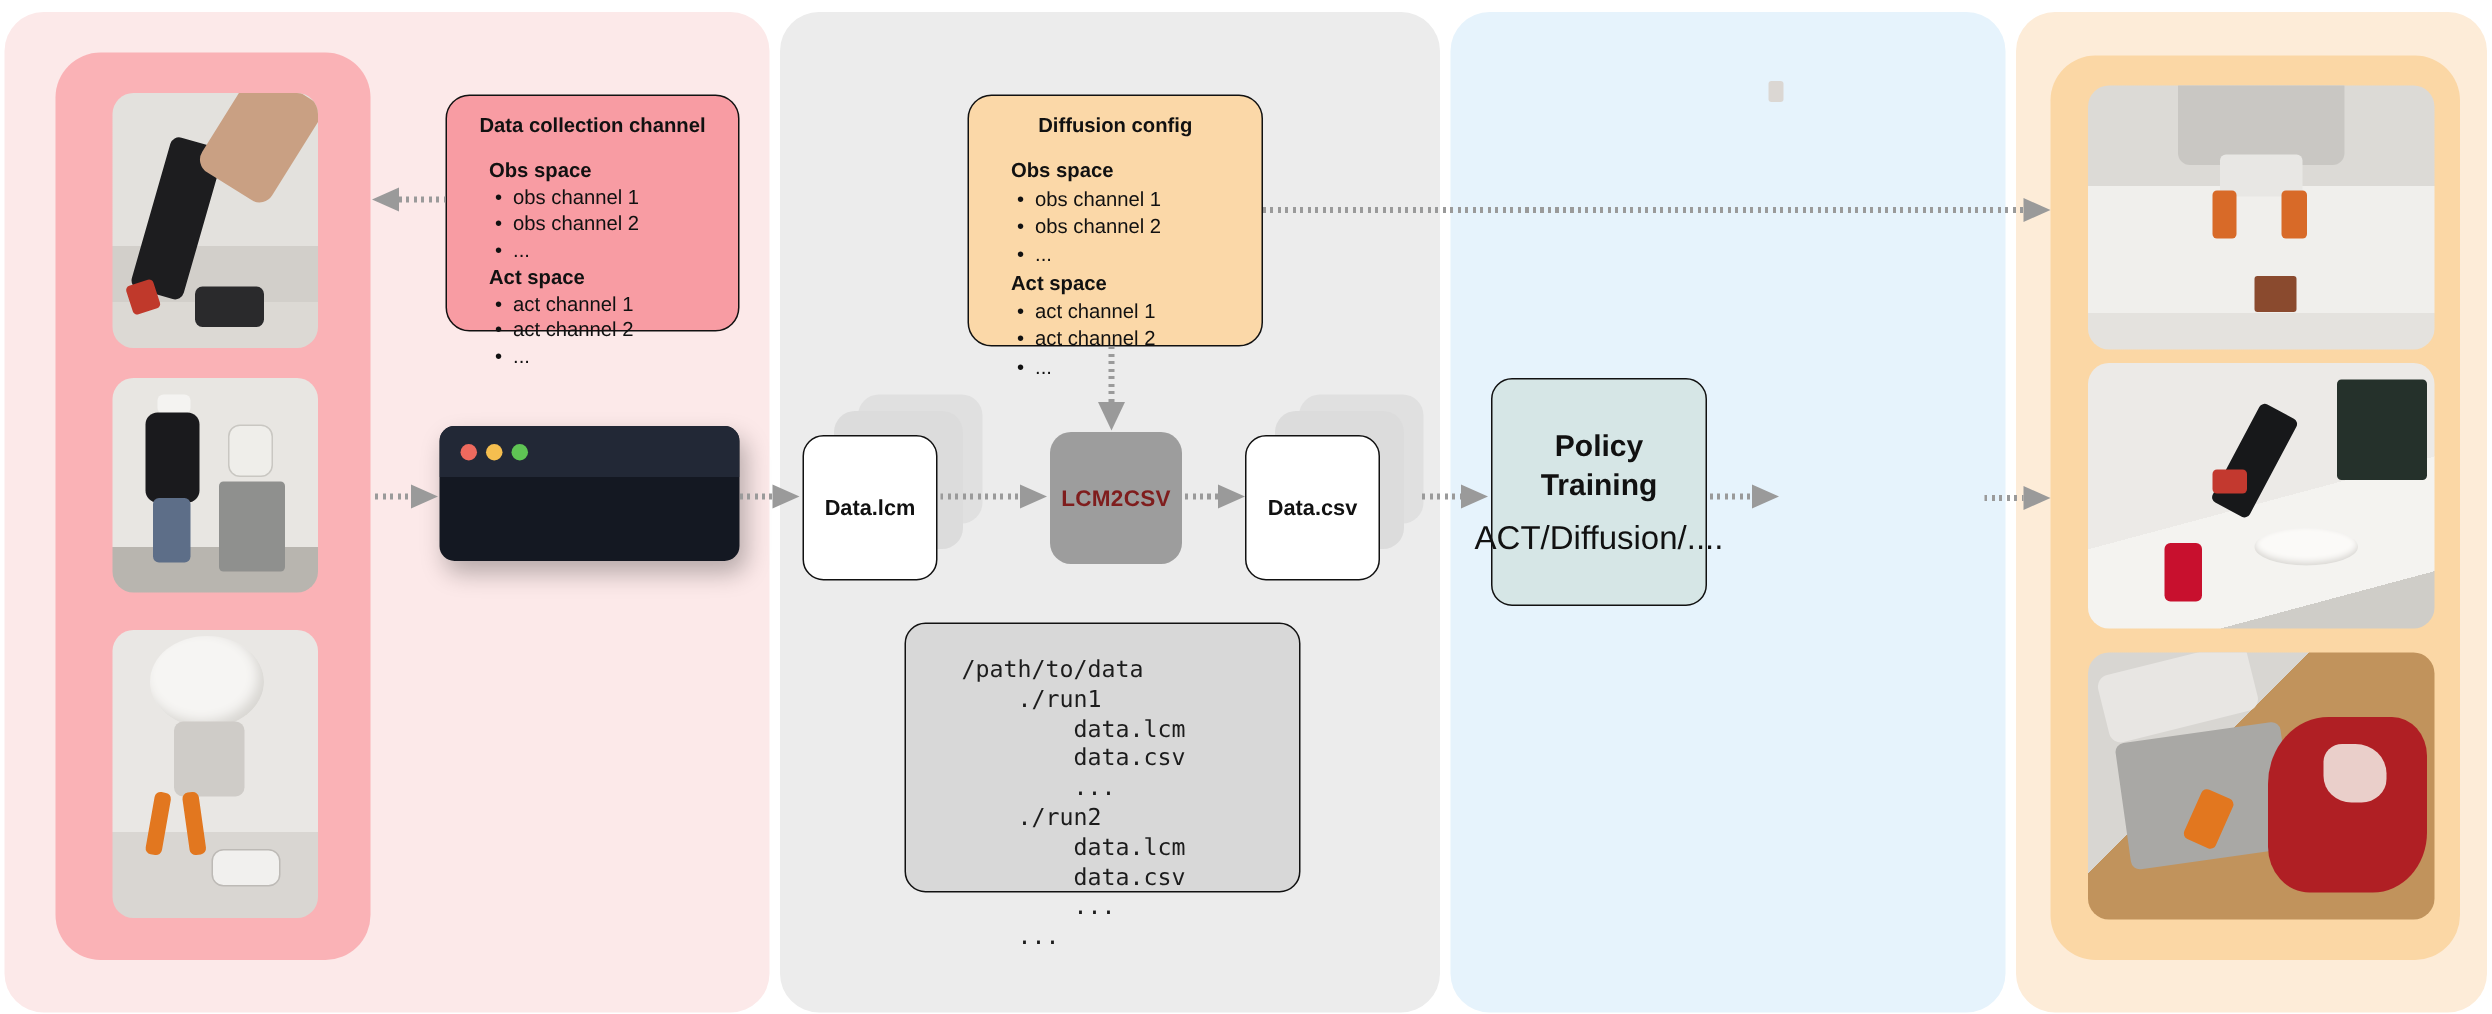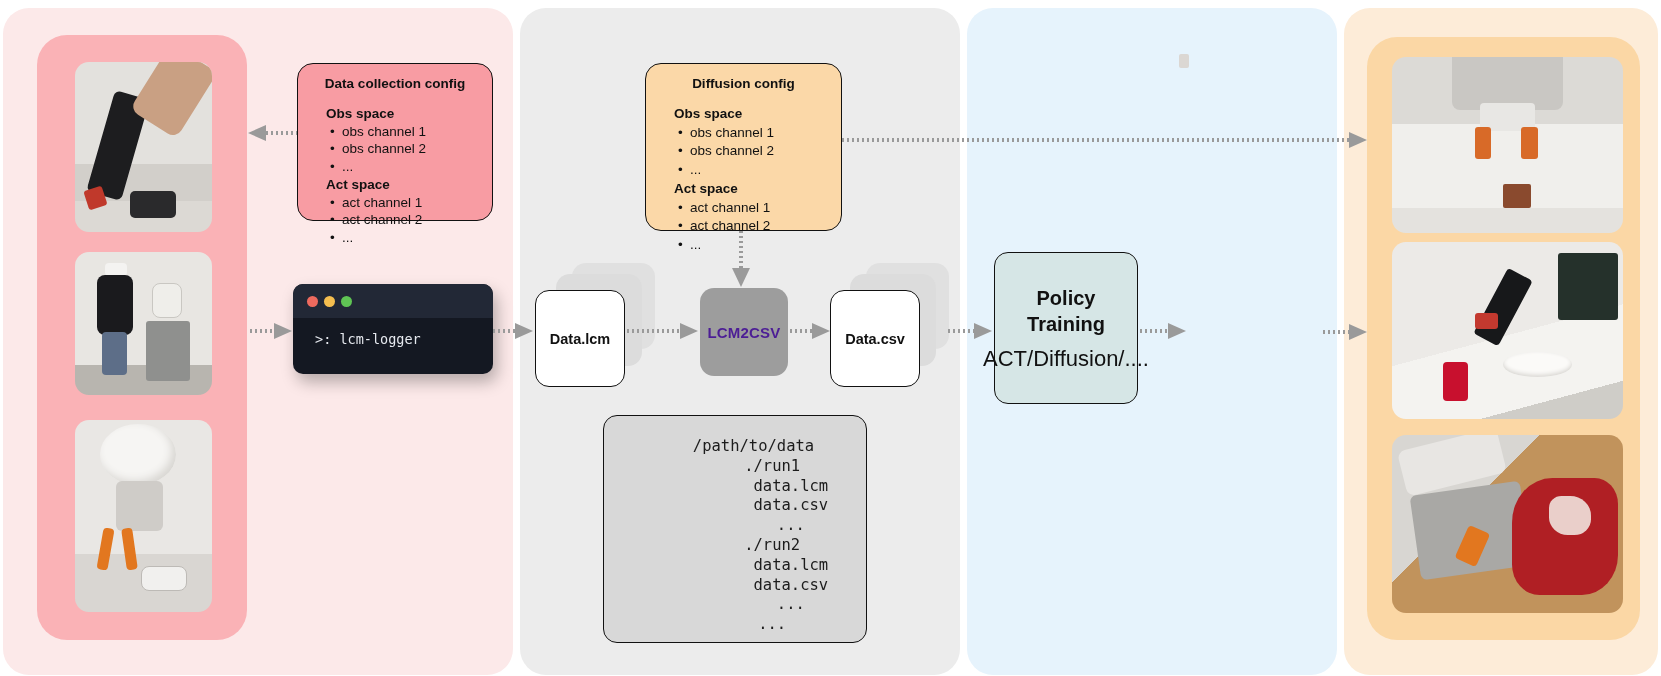--- a/index.html
+++ b/index.html
@@ -45,31 +45,31 @@
   .term-dot{width:11px;height:11px;border-radius:50%;}
   .d-red{background:#ee6a5e;} .d-yel{background:#f5be4f;} .d-grn{background:#5fc454;}
   .term-body{padding:13px 0 0 22px;font-family:"DejaVu Sans Mono",monospace;font-size:13.5px;color:#e6e9ef;}
 
   
   .ghost{position:absolute;border-radius:14px;background:#dcdcdc;}
   .ghost2{background:#e0e0e0;}
   .databox{position:absolute;width:90px;height:97px;background:#ffffff;border:1.7px solid #111;border-radius:14px;
            display:flex;align-items:center;justify-content:center;font-size:14.5px;font-weight:bold;}
   .converter{left:700px;top:288px;width:88px;height:88px;background:#9d9d9d;border-radius:14px;
-             display:flex;align-items:center;justify-content:center;color:#4c1d95;font-size:15px;font-weight:bold;letter-spacing:.2px;text-align:right;}
+             display:flex;align-items:center;justify-content:center;color:#7f1d1d;font-size:15px;font-weight:bold;letter-spacing:.2px;text-align:right;}
 
   
   .policybox{position:absolute;background:#d6e6e6;border:1.4px solid #111;border-radius:14px;
              display:flex;flex-direction:column;align-items:center;justify-content:center;}
   .policy-title{font-size:20px;font-weight:bold;line-height:26px;text-align:center;width:110px;}
   .policy-sub{font-size:22px;margin-top:9px;white-space:nowrap;}
 
   
-  .treebox{left:603px;top:415px;width:264px;height:228px;background:#d8d8d8;border:1.6px solid #111;border-radius:14px;
-           padding:21px 0 0 37px;text-align:center;}
+  .treebox{left:603px;top:415px;width:264px;height:180px;background:#d8d8d8;border:1.6px solid #111;border-radius:14px;
+           padding:21px 0 0 37px;}
   .treeline{font-family:"DejaVu Sans Mono",monospace;font-size:15.5px;line-height:19.8px;white-space:pre;color:#1c1c1c;}
 
   
   .dot-h{position:absolute;height:4px;background:repeating-linear-gradient(90deg,#9a9a9a 0 2px,transparent 2px 5px);}
   .dot-v{position:absolute;width:4px;background:repeating-linear-gradient(180deg,#9a9a9a 0 2px,transparent 2px 5px);}
   .head-r{position:absolute;width:0;height:0;border-top:8px solid transparent;border-bottom:8px solid transparent;border-left:18px solid #9a9a9a;}
   .head-l{position:absolute;width:0;height:0;border-top:8px solid transparent;border-bottom:8px solid transparent;border-right:18px solid #9a9a9a;}
   .head-d{position:absolute;width:0;height:0;border-left:9px solid transparent;border-right:9px solid transparent;border-top:19px solid #9a9a9a;}
 
   .stray{left:1179px;top:54px;width:10px;height:14px;background:#dbd7d3;border-radius:2px;}
@@ -123,21 +123,21 @@
   </div>
   <div class="photo ph-r3">
     <div class="shape" style="left:4%;top:2%;width:44%;height:26%;background:#e8e6e3;border-radius:8px;transform:rotate(-14deg);"></div>
     <div class="shape" style="left:10%;top:30%;width:48%;height:48%;background:#a9a8a5;border-radius:6px;transform:rotate(-8deg);"></div>
     <div class="shape" style="left:30%;top:52%;width:10%;height:20%;background:#e2771f;border-radius:4px;transform:rotate(24deg);"></div>
     <div class="shape" style="left:52%;top:24%;width:46%;height:66%;background:#b01f24;border-radius:38% 22% 34% 26%;"></div>
     <div class="shape" style="left:68%;top:34%;width:18%;height:22%;background:#f4efe8;border-radius:30% 50% 40% 45%;opacity:.85;"></div>
   </div>
 
   <div class="abs cfgbox cfg-pink" style="left:297px;top:63px;width:196px;height:158px;">
-    <div class="cfg-title">Data collection config</div>
+    <div class="cfg-title">Data collection channel</div>
     <div class="cfg-body">
       <div class="cfg-h">Obs space</div>
       <div class="cfg-li"><span>obs channel 1</span></div>
       <div class="cfg-li"><span>obs channel 2</span></div>
       <div class="cfg-li"><span>...</span></div>
       <div class="cfg-h">Act space</div>
       <div class="cfg-li"><span>act channel 1</span></div>
       <div class="cfg-li"><span>act channel 2</span></div>
       <div class="cfg-li"><span>...</span></div>
     </div>
@@ -156,21 +156,20 @@
       <div class="cfg-li"><span>...</span></div>
     </div>
   </div>
 
   <div class="abs terminal">
     <div class="term-bar">
       <span class="term-dot d-red"></span>
       <span class="term-dot d-yel"></span>
       <span class="term-dot d-grn"></span>
     </div>
-    <div class="term-body">&gt;: lcm-logger</div>
   </div>
 
   <div class="ghost ghost2" style="left:572px;top:263px;width:83px;height:86px;"></div>
   <div class="ghost" style="left:556px;top:274px;width:86px;height:92px;"></div>
   <div class="databox" style="left:535px;top:290px;">
     <span>Data.lcm</span>
   </div>
 
   <div class="abs converter">
     <span>LCM2CSV</span>

